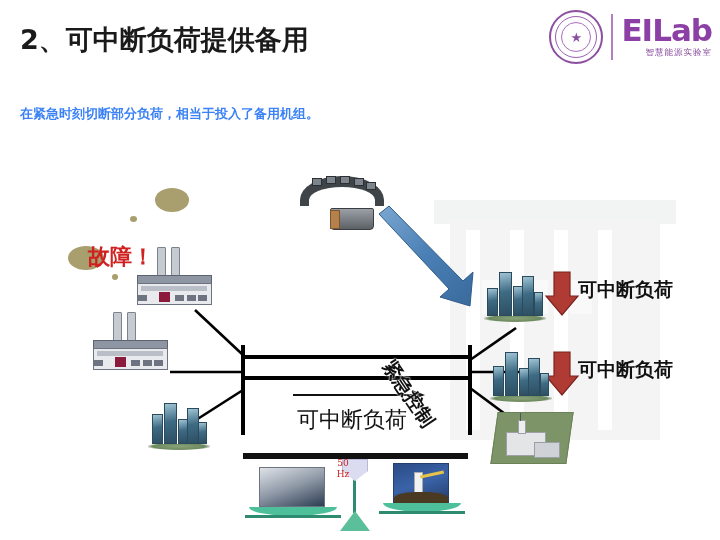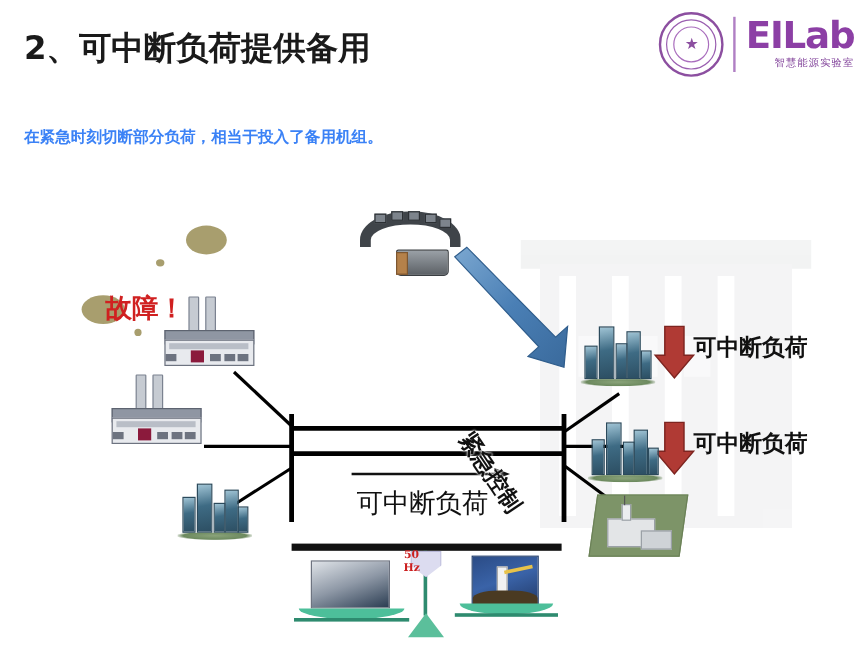--- a/index.html
+++ b/index.html
@@ -102,21 +102,21 @@
   }
   #lbl-load1 { left: 578px; top: 127px; }
   #lbl-load2 { left: 578px; top: 207px; }
   #lbl-flow {
     position: absolute; left: 297px; top: 255px;
     font-size: 22px; color: #111; white-space: nowrap;
     font-family: "DejaVu Serif", "Liberation Serif", serif;
   }
   #lbl-hz {
     position: absolute; left: 326px; top: 308px; width: 34px;
-    text-align: center; font-size: 9px; font-weight: bold; color: #cc2020;
+    text-align: center; font-size: 9px; font-weight: normal; color: #cc2020;
     line-height: 11px;
     font-family: "DejaVu Serif", "Liberation Serif", serif;
   }
 
   
   .plant { position: absolute; }
   .plant .stack { position:absolute; width:9px; height:30px; background:#c6cbd2; border:1px solid #7b8290; border-radius:1px 1px 0 0;}
   .plant .body { position:absolute; left:0; bottom:0; width:100%; height:26px; background:#e8eaee; border:1px solid #6d7380;}
   .plant .roof { position:absolute; left:0; width:100%; height:12px; background:#8f96a3; border:1px solid #5d6370;}
   .plant .band { position:absolute; height:5px; background:#b9bec7; }

